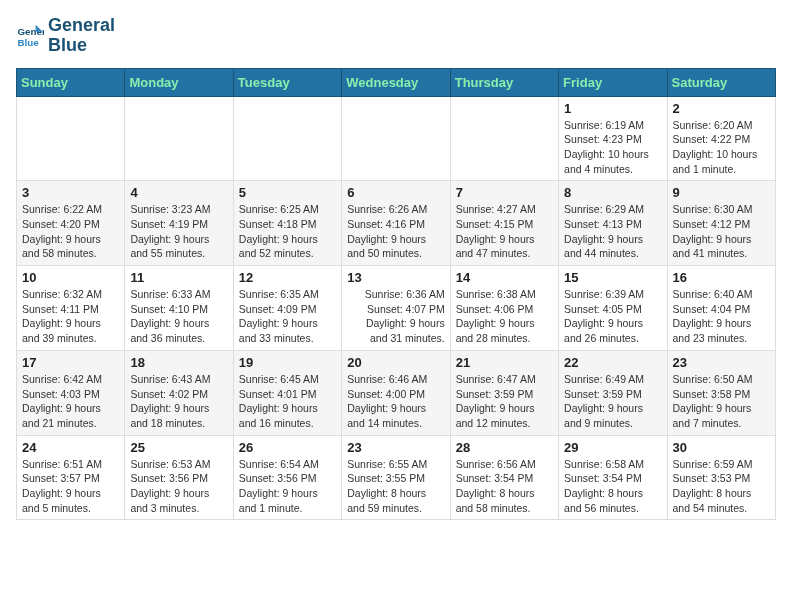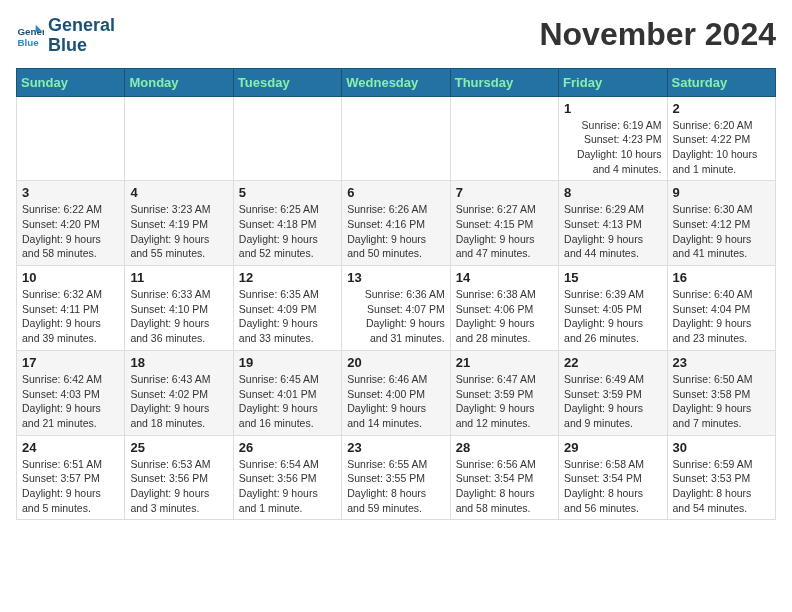--- a/index.html
+++ b/index.html
@@ -95,21 +95,20 @@
       <text x="2" y="18" font-size="14" font-weight="bold" fill="#1a5276">General</text>
       <text x="2" y="34" font-size="14" font-weight="bold" fill="#2e86c1">Blue</text>
       <polygon points="28,4 38,14 28,14" fill="#2e86c1"></polygon>
     </svg>
     <div class="logo-text">
       <span>General</span>
       <span>Blue</span>
     </div>
   </div>
   <div class="title-area">
-    <div class="month-title">November 2024</div>
   </div>
 </div>
 
 <table class="calendar">
   <thead>
     <tr>
     <th>Sunday</th>
         <th>Monday</th>
         <th>Tuesday</th>
         <th>Wednesday</th>
@@ -120,21 +119,21 @@
   </thead>
   <tbody id="calendar-body">
   <tr>
         <td class="empty-cell"></td>
         <td class="empty-cell"></td>
         <td class="empty-cell"></td>
         <td class="empty-cell"></td>
         <td class="empty-cell"></td>
         <td>
           <div class="day-number">1</div>
-          <div class="day-info" style="white-space: pre-line; text-align: right;">Sunrise: 6:19 AM
+          <div class="day-info" style="white-space: pre-line;">Sunrise: 6:19 AM
 Sunset: 4:23 PM
 Daylight: 10 hours
 and 4 minutes.</div>
         </td>
         <td>
           <div class="day-number">2</div>
           <div class="day-info" style="white-space: pre-line;">Sunrise: 6:20 AM
 Sunset: 4:22 PM
 Daylight: 10 hours
 and 1 minute.</div>
@@ -164,21 +163,21 @@
         </td>
         <td>
           <div class="day-number">6</div>
           <div class="day-info" style="white-space: pre-line;">Sunrise: 6:26 AM
 Sunset: 4:16 PM
 Daylight: 9 hours
 and 50 minutes.</div>
         </td>
         <td>
           <div class="day-number">7</div>
-          <div class="day-info" style="white-space: pre-line;">Sunrise: 6:27 AM
+          <div class="day-info" style="white-space: pre-line;">Sunrise: 4:27 AM
 Sunset: 4:15 PM
 Daylight: 9 hours
 and 47 minutes.</div>
         </td>
         <td>
           <div class="day-number">8</div>
           <div class="day-info" style="white-space: pre-line;">Sunrise: 6:29 AM
 Sunset: 4:13 PM
 Daylight: 9 hours
 and 44 minutes.</div>

